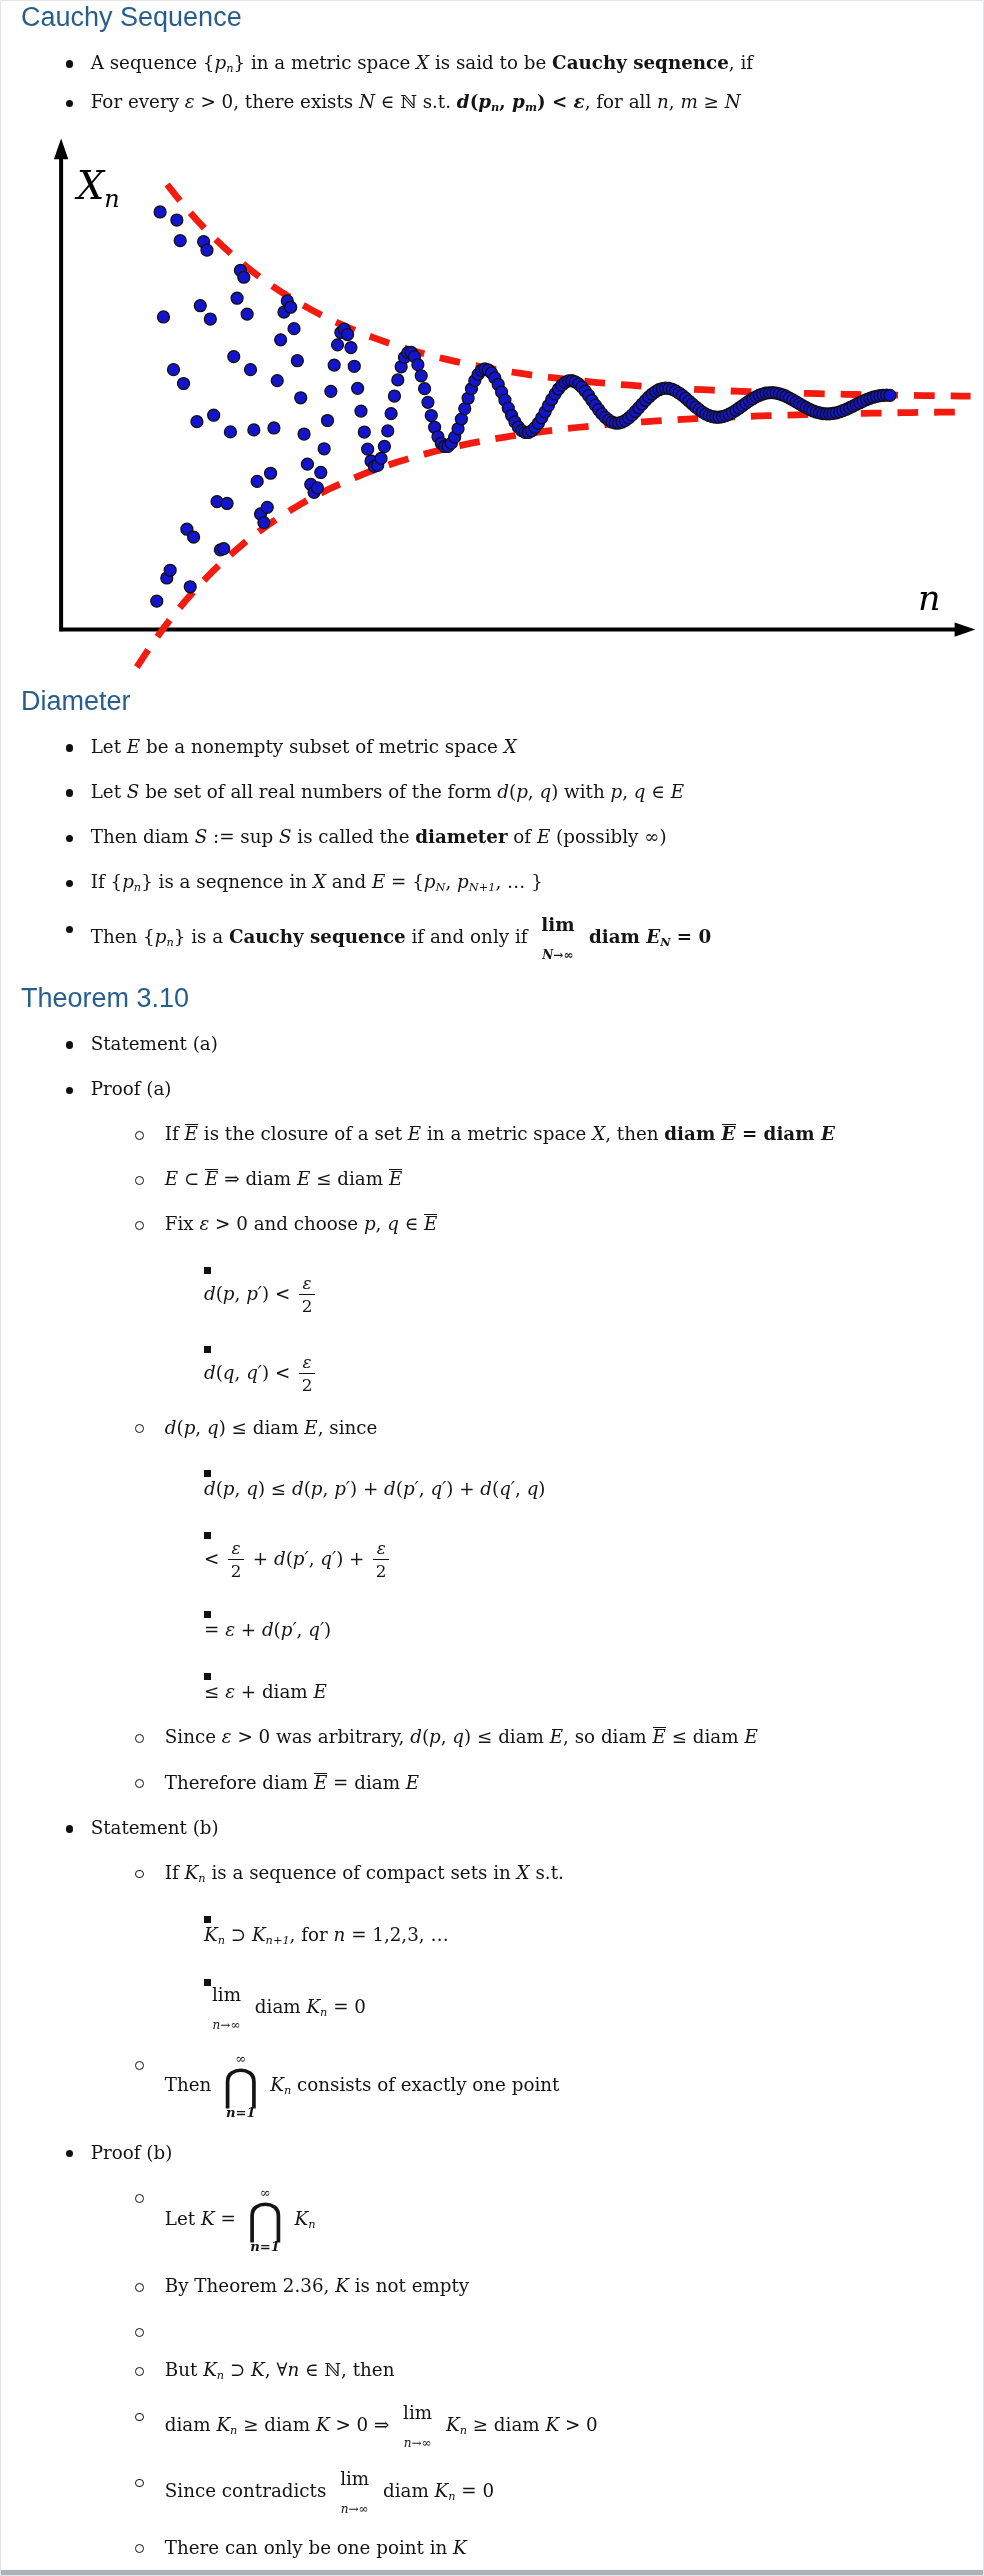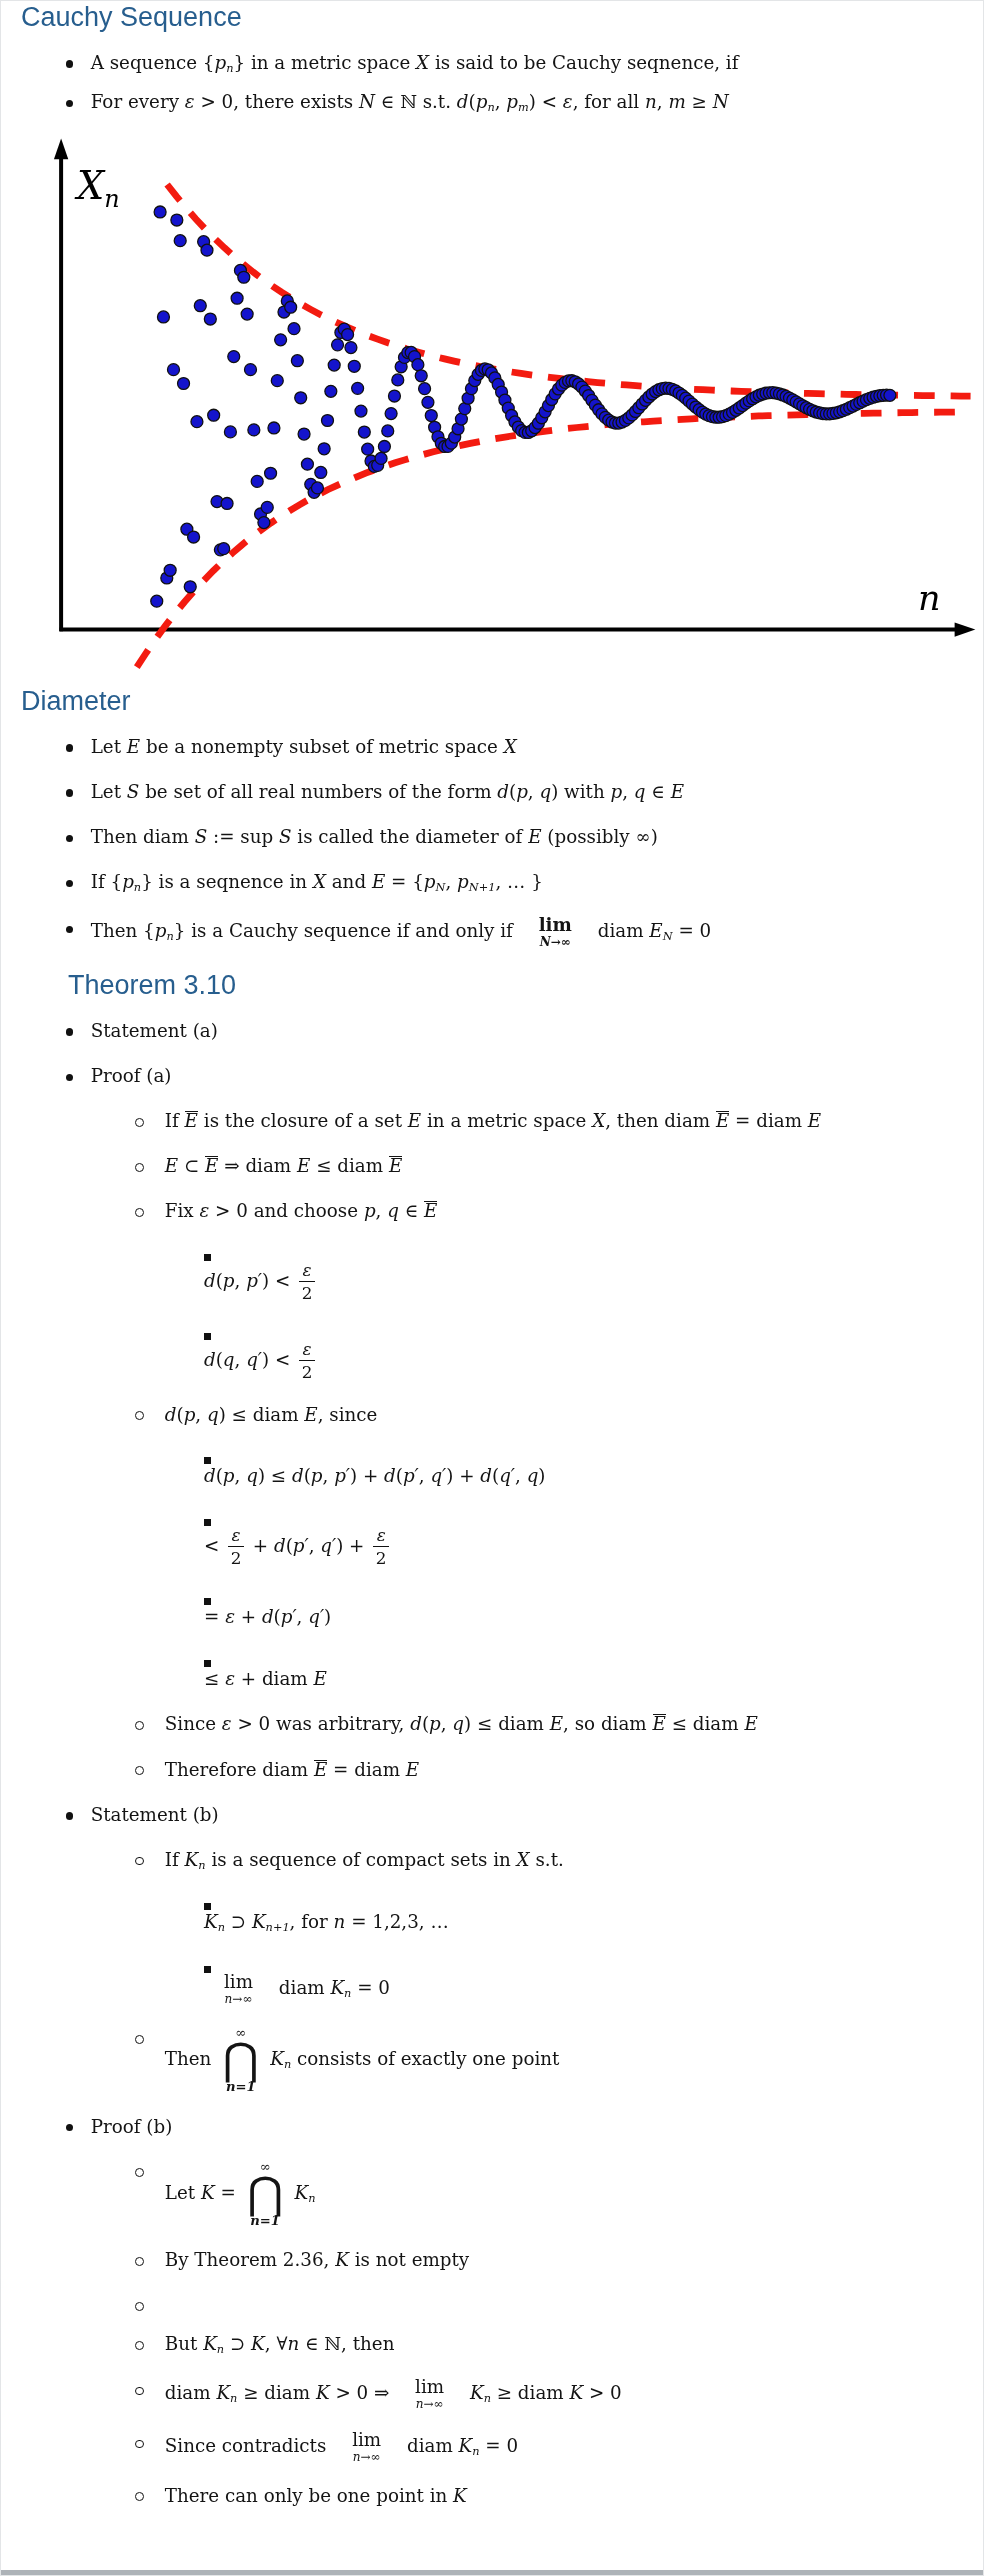--- a/index.html
+++ b/index.html
@@ -13,43 +13,43 @@
   #page{
     position:relative;width:984px;height:2576px;background:var(--page-bg);
     overflow:hidden;box-sizing:border-box;border:0.8px solid #e3e5e7;
   }
   #content{padding:0 8px 0 20px;box-sizing:border-box;}
   .sec-title{
     font-family:"Liberation Sans",sans-serif;font-weight:500;font-size:27px;
     line-height:1.2;color:var(--heading-color);margin:0 0 17.5px 0;
   }
   #h-diameter{margin-top:6.4px;}
-  #h-theorem{margin-top:21px;margin-left:47px;}
+  #h-theorem{margin-top:21px;}
   .li{
     display:flex;align-items:flex-start;margin-bottom:21px;
     font-family:"DejaVu Serif","DejaVu Sans",serif;font-size:18.3px;line-height:1.32;
     color:var(--text-color);
   }
   #sec-cauchy .li{margin-bottom:14.4px;}
   .l1{padding-left:45px;}
   .l2{padding-left:114px;}
   .l3{padding-left:183px;flex-direction:column;}
   .mk{flex:0 0 auto;}
   .m1{width:7.2px;height:7.2px;background:#111;border-radius:50%;margin:9.6px 17.5px 0 0;}
   .m2{width:8.8px;height:8.8px;border:1.6px solid #111;border-radius:50%;box-sizing:border-box;margin:8.8px 21px 0 0;}
   .m3{width:7.2px;height:7.2px;background:#111;margin:9.6px 19px 0 0;}
   .runs{flex:1 1 auto;}
-  .runs .b{font-weight:400;}
+  .runs .b{font-weight:700;}
   .runs .i{font-style:italic;}
   .runs .sub{font-size:0.62em;vertical-align:-0.25em;}
   .runs .ov{display:inline-block;border-top:1.6px solid currentColor;line-height:1.02;}
   .frac{display:inline-flex;flex-direction:column;align-items:center;vertical-align:middle;line-height:1;margin:0 3.2px;}
   .fnum,.fden{font-size:0.92em;line-height:1.1;padding:0 2.4px;}
   .fbar{align-self:stretch;border-top:1.6px solid #111;margin:1.6px 0;}
-  .limst{display:inline-flex;flex-direction:column;align-items:center;vertical-align:middle;line-height:1;margin:0 20px;}
+  .limst{display:inline-flex;flex-direction:column;align-items:center;vertical-align:middle;line-height:1;margin:0 8px;gap:13px;}
   .limst.b{font-weight:700;}
   .limtop{font-size:1em;}
   .limbot{font-size:0.66em;font-style:italic;margin-top:1.6px;}
   .bigop{display:inline-flex;flex-direction:column;align-items:center;vertical-align:middle;line-height:1;margin:0 5.6px;}
   .bigtop{font-size:0.72em;}
   .bigsym{font-size:2.4em;line-height:0.92;}
   .bigbot{font-size:0.72em;font-style:italic;margin-top:0.8px;font-weight:bold;}
   .fig{margin:3.2px 0 9.6px -4px;}
   #chart{display:block;}
   #chart text{font-family:"DejaVu Serif",serif;fill:#000;}

